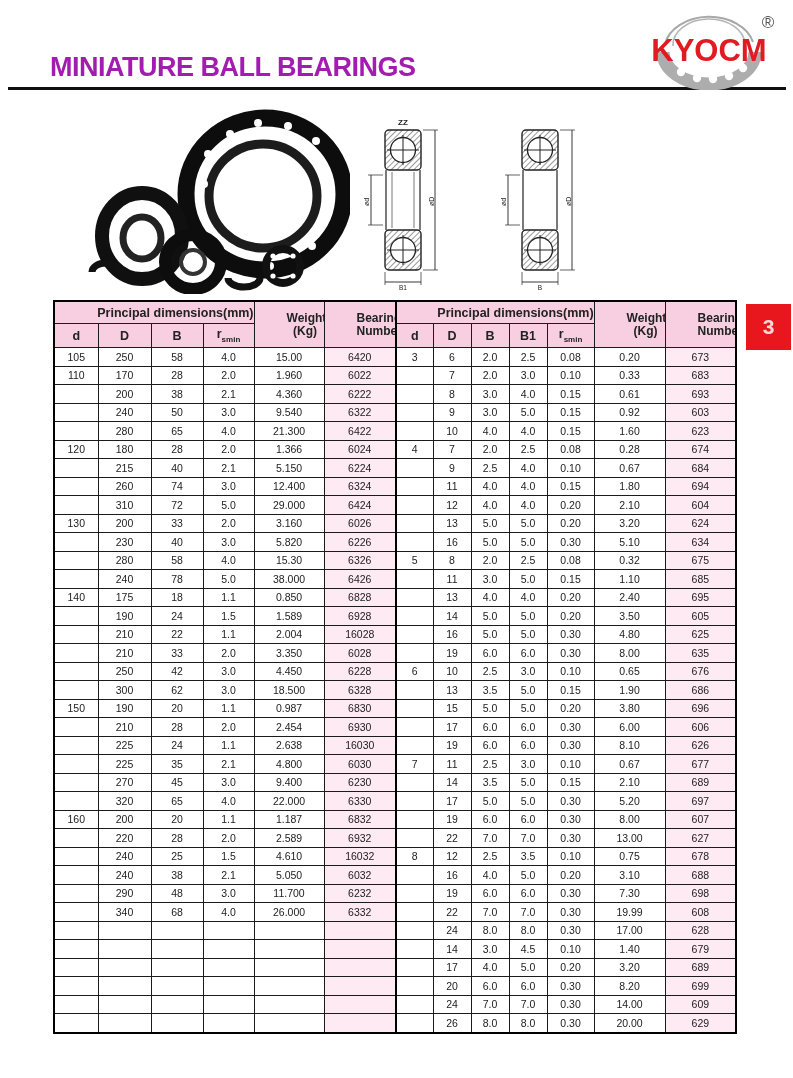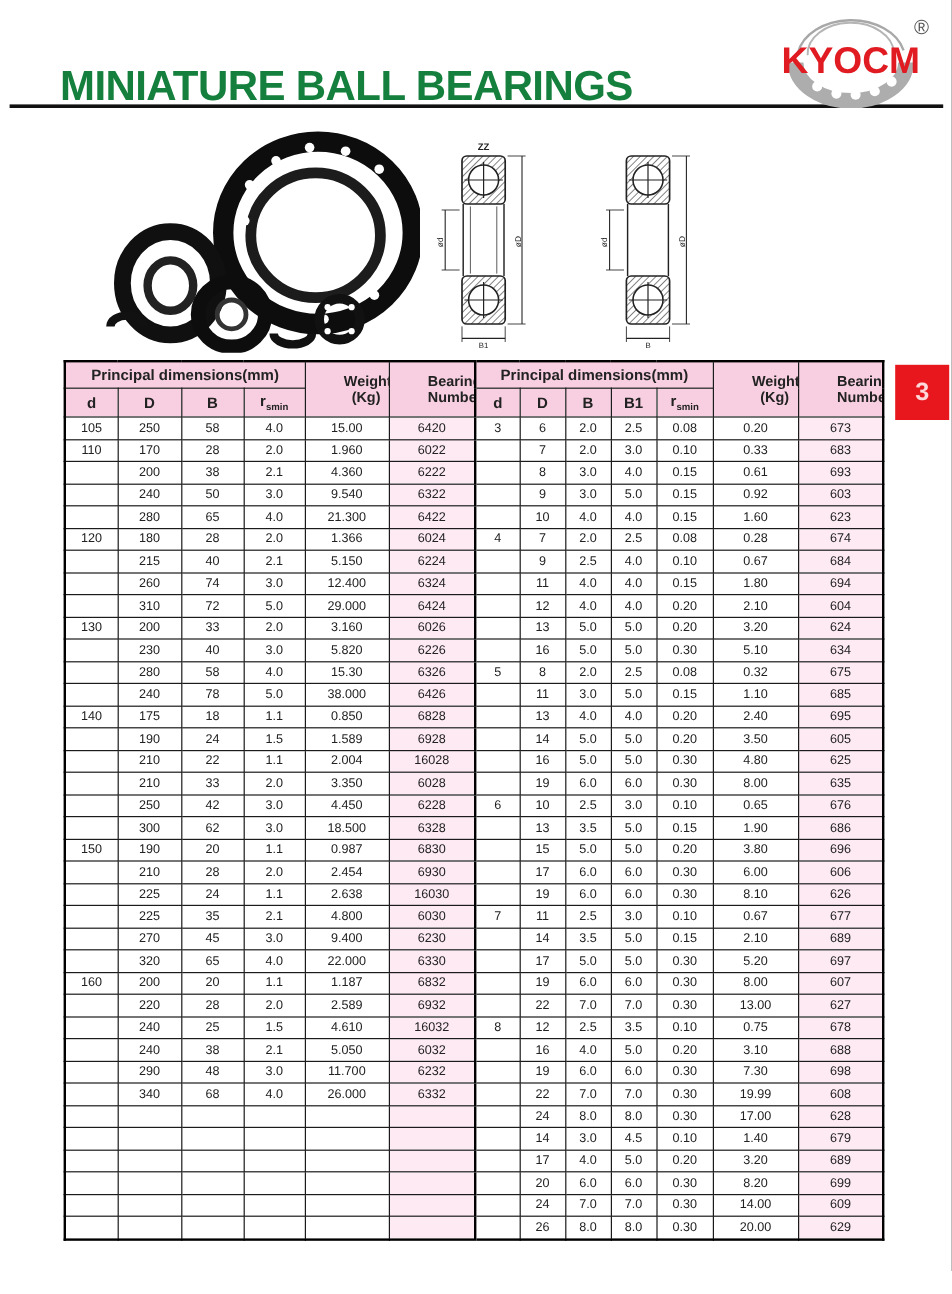--- a/index.html
+++ b/index.html
@@ -1,41 +1,41 @@
 <!DOCTYPE html>
 <html><head>
 <meta charset="utf-8">
 <style>
   html,body{margin:0;padding:0;background:#888;}
   #page{position:relative;width:793px;height:1078px;background:#ffffff;
         font-family:"Liberation Sans",sans-serif;overflow:hidden;}
 
   
-  #title{position:absolute;left:50px;top:52px;font-size:35px;font-weight:bold;
-         letter-spacing:-0.5px;color:#15803d;white-space:nowrap;}
+  #title{position:absolute;left:50px;top:52px;font-size:27px;font-weight:bold;
+         letter-spacing:-0.5px;color:#a21caf;white-space:nowrap;}
   #title-rule{position:absolute;left:8px;top:87px;width:778px;height:3px;background:#111;}
   #logo{position:absolute;left:633px;top:8px;width:155px;height:82px;}
 
   
   #photo{position:absolute;left:80px;top:106px;width:270px;height:188px;}
   #sections{position:absolute;left:362px;top:116px;width:220px;height:176px;}
 
   
   #page-tab{position:absolute;left:746px;top:304px;width:45px;height:46px;
             background:#e8161d;color:#ffd9d9;font-size:21px;font-weight:bold;
             display:flex;align-items:center;justify-content:center;}
 
   
   #tbl-wrap{position:absolute;left:53px;top:300px;}
   table{border-collapse:collapse;table-layout:fixed;width:682px;}
   th,td{border:1px solid #1b1b1b;text-align:center;vertical-align:middle;
         padding:0;overflow:hidden;white-space:nowrap;}
   table{border:2px solid #000;}
   thead th{background:#f7cfe0;font-weight:bold;color:#222;}
-  th.group{height:21px;font-size:12.5px;}
+  th.group{height:21px;font-size:12.5px;text-align:right;}
   tr.subrow th{height:23px;font-size:12.5px;}
   th sub{font-size:8px;margin-top:25px;}
   th.wb{font-size:12px;line-height:13px;padding-left:32px;}
   tbody td{height:17.5px;font-size:10.5px;color:#222;background:#fff;}
   td.pink{background:#fdeaf3;}
   .sep{border-left:2.5px solid #000 !important;}
   svg text{font-family:"Liberation Sans",sans-serif;}
 </style>
 </head>
 <body>

